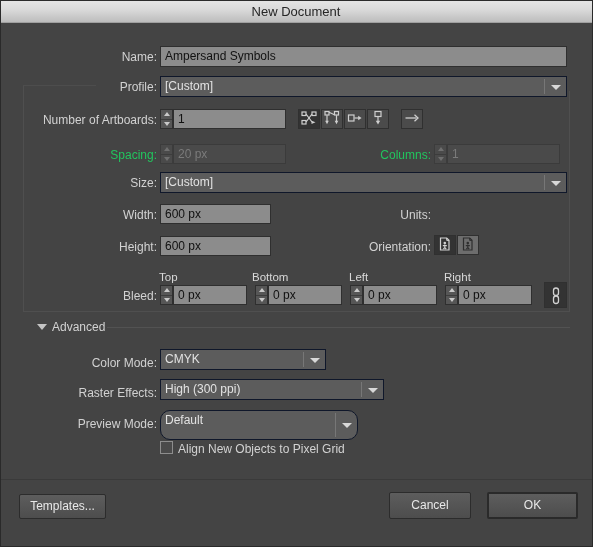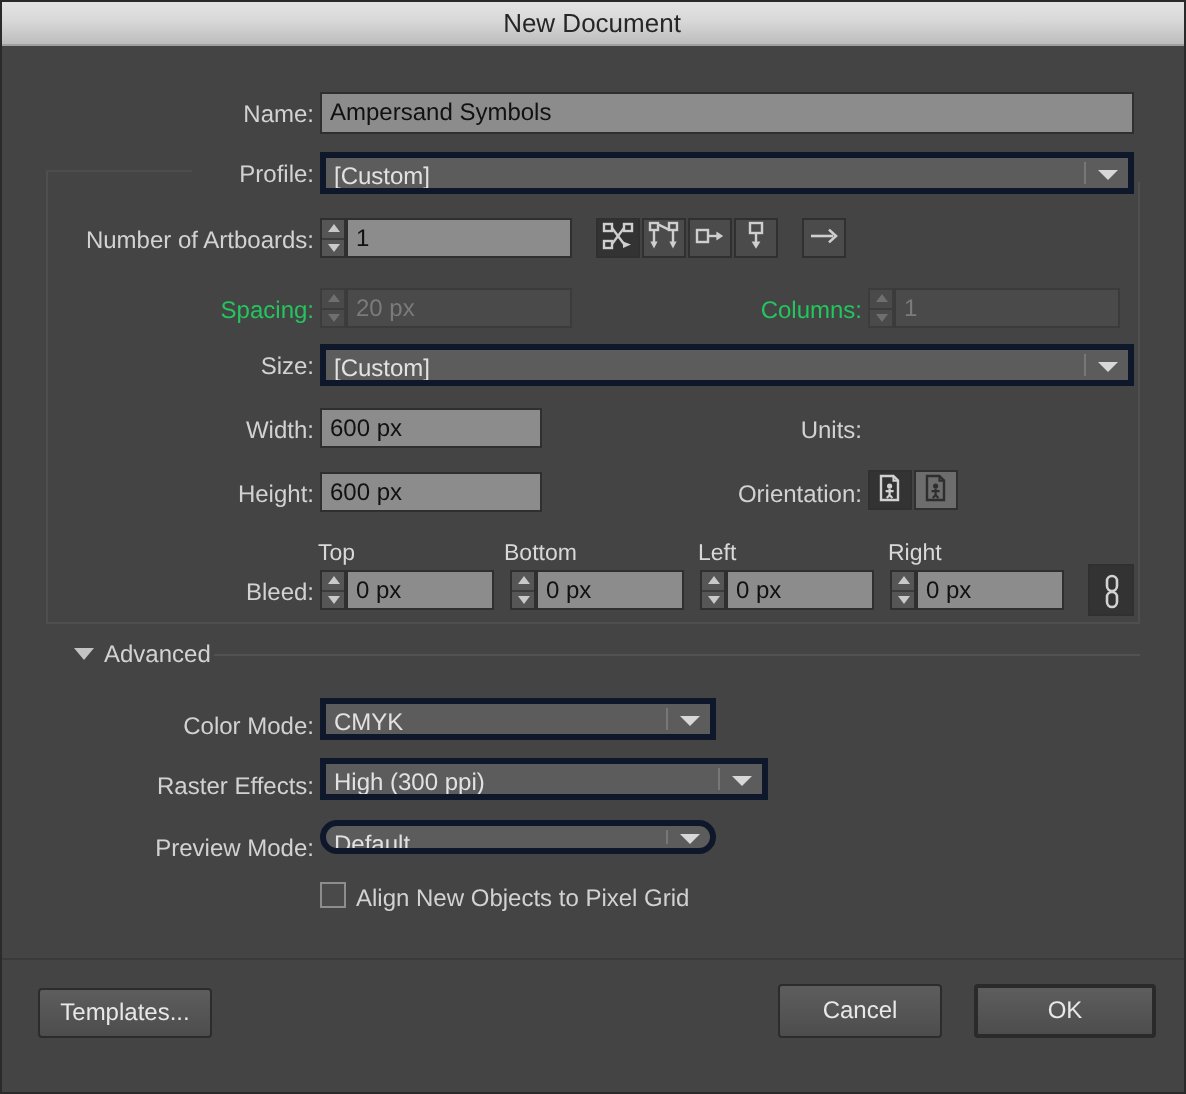--- a/index.html
+++ b/index.html
@@ -88,21 +88,21 @@
   .field.disabled {
     background: #4a4a4a;
     border-color: #3b3b3b;
     color: #7b7b7b;
   }
 
   
   .combo {
     position: absolute;
     background: #5c5c5c;
-    border: 3px solid #0f172a;
+    border: 1px solid #0f172a;
     box-sizing: border-box;
     color: #e2e2e2;
     font-size: 12px;
     line-height: 18px;
     padding: 0 4px;
     white-space: nowrap;
     overflow: hidden;
   }
   .combo .sep {
     position: absolute;
@@ -394,35 +394,35 @@
       <rect x="5.5" y="3" width="5" height="7.5" rx="2.5" fill="none" stroke="#d2d2d2" stroke-width="1.3"></rect>
       <rect x="5.5" y="11" width="5" height="7.5" rx="2.5" fill="none" stroke="#d2d2d2" stroke-width="1.3"></rect>
     </svg>
   </div>
 
   <div class="disclose-tri" style="left:36px; top:323px;"></div>
   <div class="lbl left" style="left:51px; top:319px; width:90px;">Advanced</div>
   <div class="rule" style="left:106px; top:326px; width:463px;"></div>
 
   <div class="lbl" style="left:28px; top:355px; width:128px;">Color Mode:</div>
-  <div class="combo" style="left:159px; top:348px; width:198px; height:21px; line-height:19px;">
+  <div class="combo" style="left:159px; top:348px; width:166px; height:21px; line-height:19px;">
     <span>CMYK</span>
     <span class="sep" style="right:21px;"></span>
     <span class="arrow" style="right:5px;"></span>
   </div>
 
   <div class="lbl" style="left:28px; top:385px; width:128px;">Raster Effects:</div>
   <div class="combo" style="left:159px; top:378px; width:224px; height:21px; line-height:19px;">
     <span>High (300 ppi)</span>
     <span class="sep" style="right:21px;"></span>
     <span class="arrow" style="right:5px;"></span>
   </div>
 
   <div class="lbl" style="left:28px; top:416px; width:128px;">Preview Mode:</div>
-  <div class="combo" style="left:159px; top:409px; width:198px; height:17px; line-height:19px;border-radius:10px;">
+  <div class="combo" style="left:159px; top:409px; width:198px; height:30px; line-height:19px;border-radius:10px;">
     <span>Default</span>
     <span class="sep" style="right:21px;"></span>
     <span class="arrow" style="right:5px;"></span>
   </div>
 
   <div class="checkbox" style="left:159px; top:440px;"></div>
   <div class="lbl left" style="left:177px; top:441px; width:260px;">Align New Objects to Pixel Grid</div>
 
   <div class="footer-sep" style="top:478px;"></div>
 

